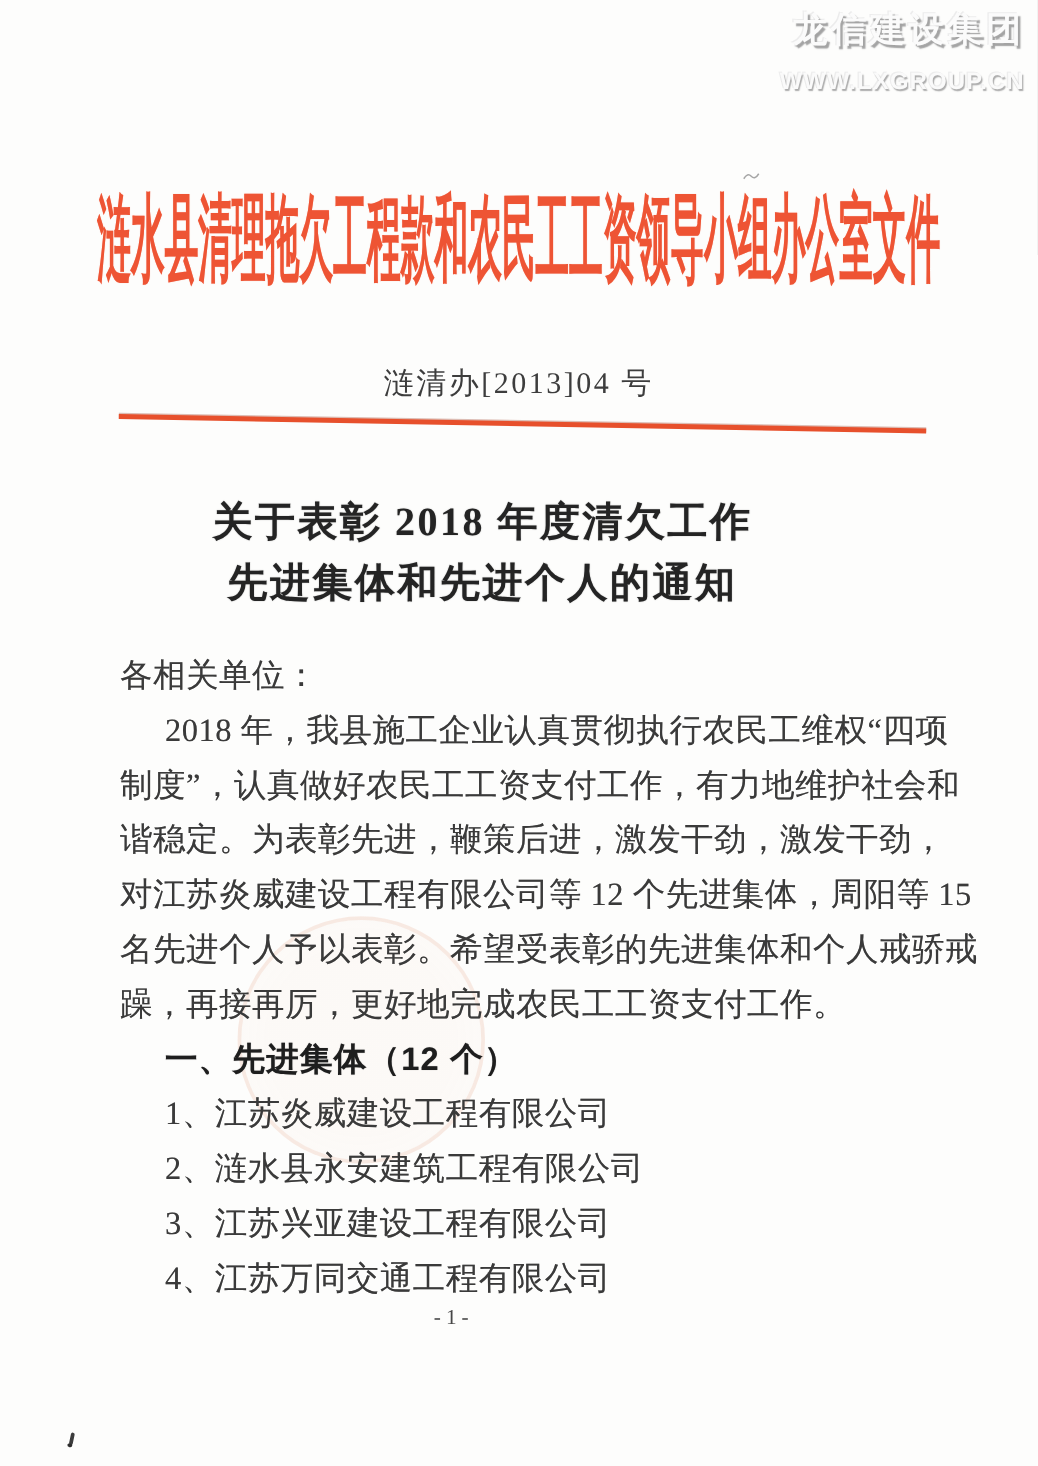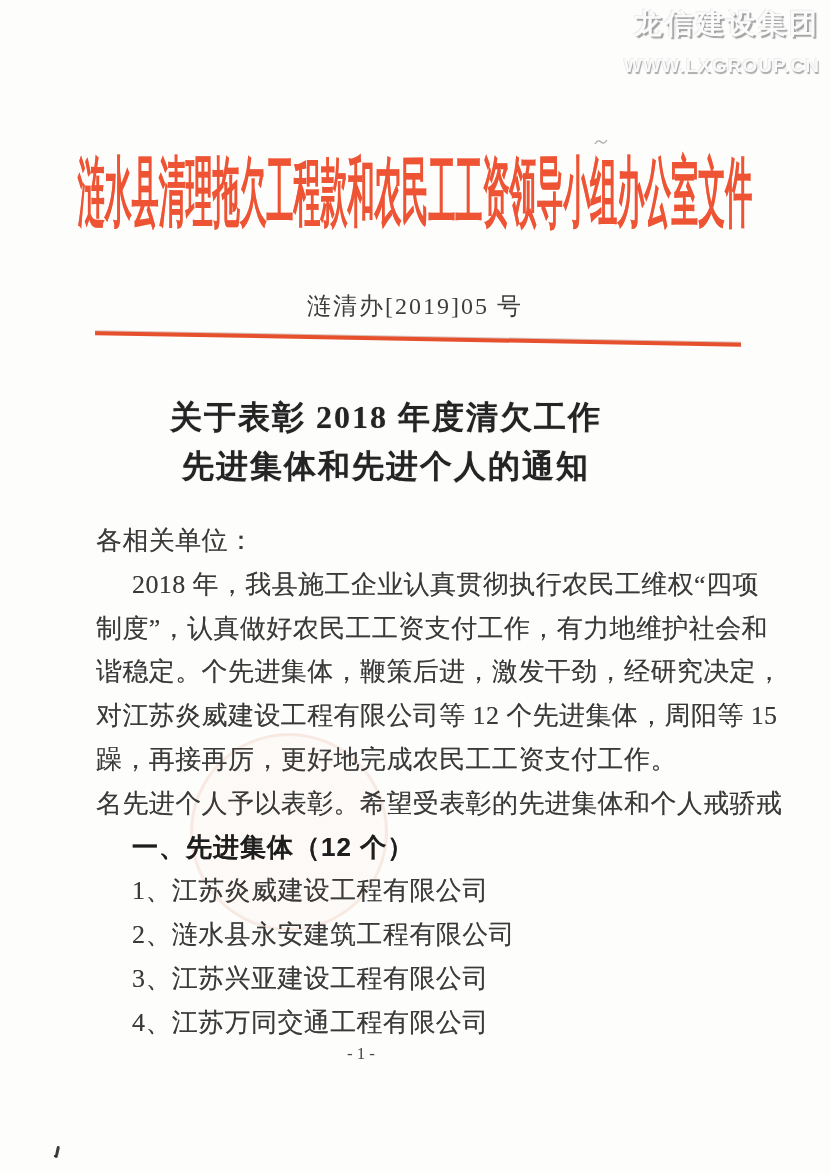--- a/index.html
+++ b/index.html
@@ -75,39 +75,39 @@
   <div class="pen-mark">
     <svg width="16" height="10" viewBox="0 0 16 10">
       <path d="M1 7 Q4 2 7 5 T13 3" stroke="#8a8a8a" stroke-width="1.2" fill="none"></path>
     </svg>
   </div>
 
   <div class="red-heading">
     <span>涟水县清理拖欠工程款和农民工工资领导小组办公室文件</span>
   </div>
 
-  <div class="doc-number">涟清办[2019]05 号</div>
+  <div class="doc-number">涟清办[2013]04 号</div>
 
   <div class="red-line"></div>
 
   <div class="doc-title">
     <div>关于表彰 2018 年度清欠工作</div>
     <div>先进集体和先进个人的通知</div>
   </div>
 
   <div class="seal-ghost"></div>
 
   <div class="body-text">
     <div class="bline">各相关单位：</div>
     <div class="bline ind">2018 年，我县施工企业认真贯彻执行农民工维权“四项</div>
     <div class="bline">制度”，认真做好农民工工资支付工作，有力地维护社会和</div>
-    <div class="bline">谐稳定。个先进集体，鞭策后进，激发干劲，经研究决定，</div>
+    <div class="bline">谐稳定。为表彰先进，鞭策后进，激发干劲，激发干劲，</div>
     <div class="bline">对江苏炎威建设工程有限公司等 12 个先进集体，周阳等 15</div>
+    <div class="bline">名先进个人予以表彰。希望受表彰的先进集体和个人戒骄戒</div>
     <div class="bline">躁，再接再厉，更好地完成农民工工资支付工作。</div>
-    <div class="bline">名先进个人予以表彰。希望受表彰的先进集体和个人戒骄戒</div>
     <div class="bline ind sec-heading">一、先进集体（12 个）</div>
     <div class="bline ind">1、江苏炎威建设工程有限公司</div>
     <div class="bline ind">2、涟水县永安建筑工程有限公司</div>
     <div class="bline ind">3、江苏兴亚建设工程有限公司</div>
     <div class="bline ind">4、江苏万同交通工程有限公司</div>
   </div>
 
   <div class="page-number">-1-</div>
 
   <div class="ink-speck"></div>

